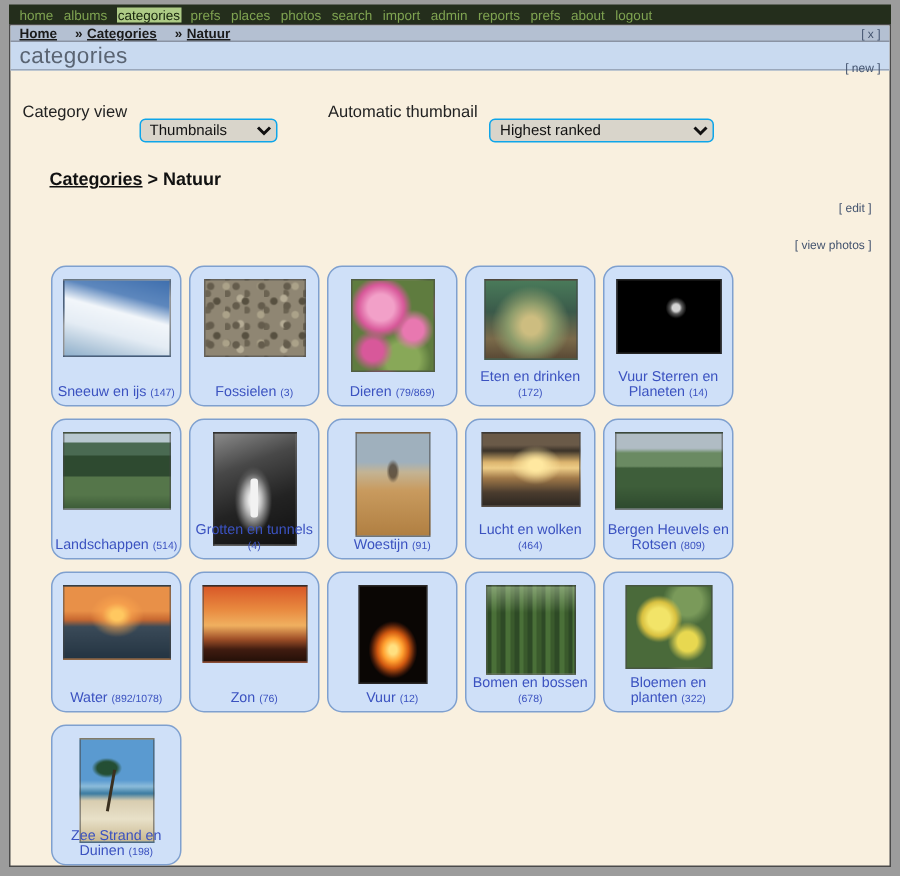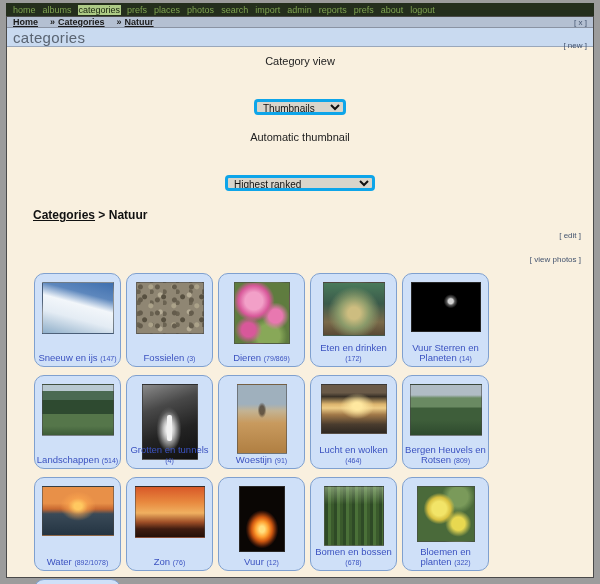--- a/index.html
+++ b/index.html
@@ -38,25 +38,25 @@
     border-bottom:1px solid #9aa7ba;
     display:flex; align-items:center; padding:0 6px;
   }
   .page-title { font-size:15px; color:#5a6472; letter-spacing:.3px; }
   .title-right { margin-left:auto;margin-top:16px; }
   .tiny-link {
     font-size:8px; color:#43536e; text-decoration:none; cursor:pointer;
   }
   
   .content { flex:1; padding:6px 8px 0 8px; position:relative; }
-  .controls { display:flex; align-items:center; gap:8px; font-size:11px; color:#222; margin-top:2px;flex-direction:column; }
+  .controls { display:flex; align-items:center; gap:8px; font-size:11px; color:#222; margin-top:2px; }
   .controls .gap { width:18px; }
   select {
     font-family:"Liberation Sans",sans-serif; font-size:10px;
-    background:#d9d5cb; border:3px solid #0ea5e9; border-radius:4px;
+    background:#d9d5cb; border:1px solid #0ea5e9; border-radius:4px;
     height:16px; padding:0 2px; color:#111;margin-top:24px;
   }
   .sel-view { width:92px; }
   .sel-thumb { width:150px; }
   .heading { margin:17px 0 0 18px; font-size:12px; font-weight:bold; color:#111; }
   .heading a { color:#111; text-decoration:underline; cursor:pointer; }
   .edit-row { text-align:right; margin-top:2px; padding-right:4px; }
   .info-row { display:flex; align-items:flex-end; margin-top:13px; }
   .info-text { font-size:10.5px; color:#222; margin-left:2px; }
   .info-right { margin-left:auto; padding-right:4px; }

